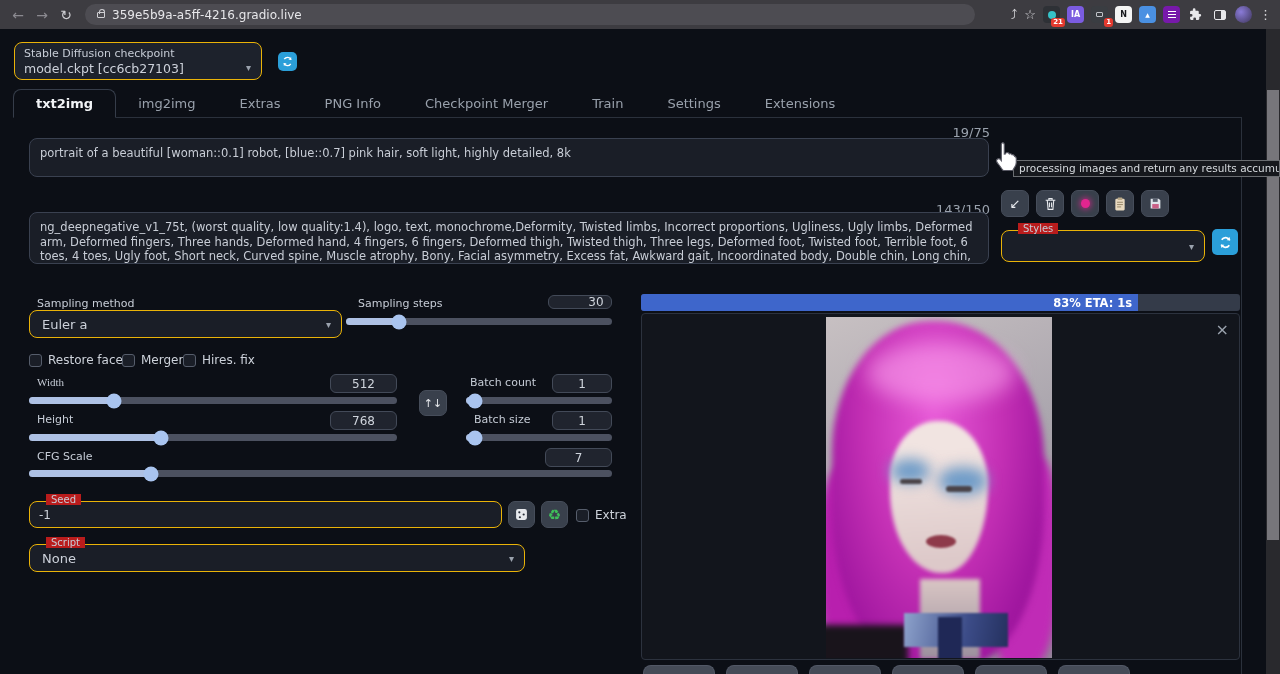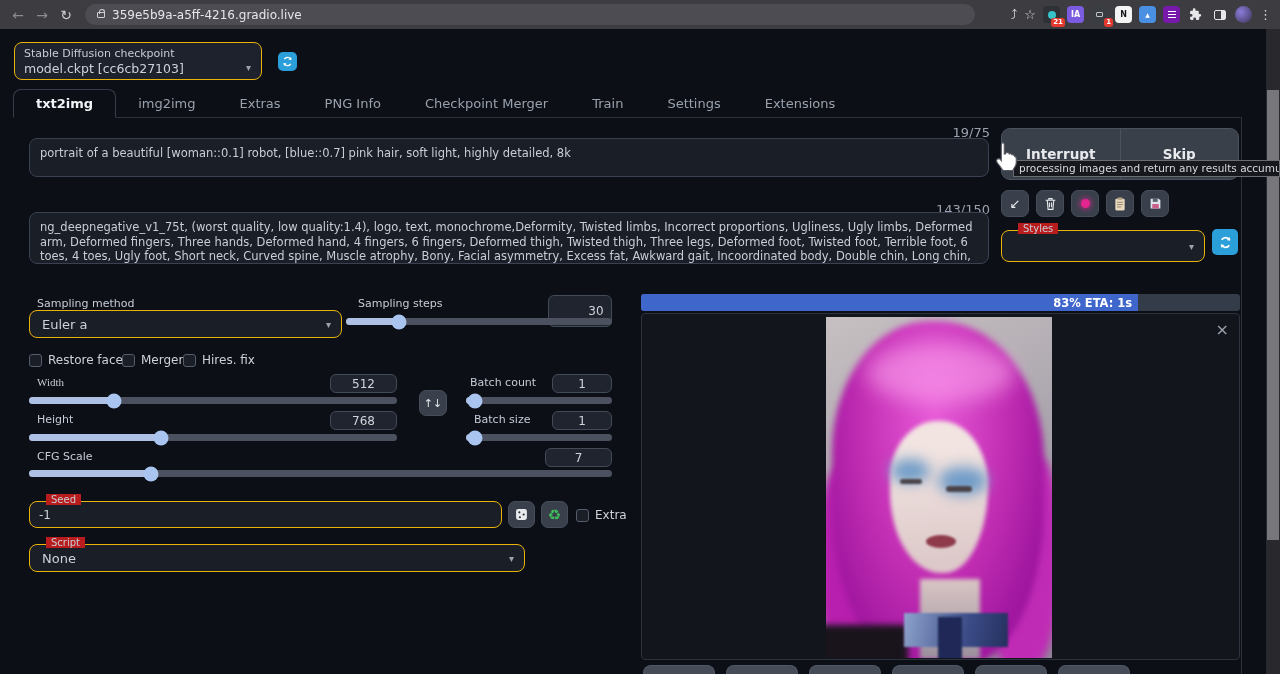--- a/index.html
+++ b/index.html
@@ -185,24 +185,20 @@
     <div class="tab">Extensions</div>
   </div>
   <div class="page-rborder"></div>
 
   <span class="counter" style="left:930px; top:125px; width:60px; text-align:right;">19/75</span>
   <div class="ta" style="top:138px; height:39px;">portrait of a beautiful [woman::0.1] robot, [blue::0.7] pink hair, soft light, highly detailed, 8k</div>
 
   <span class="counter" style="left:920px; top:202px; width:70px; text-align:right;">143/150</span>
   <div class="ta" style="top:212px; height:52px;">ng_deepnegative_v1_75t, (worst quality, low quality:1.4), logo, text, monochrome,Deformity, Twisted limbs, Incorrect proportions, Ugliness, Ugly limbs, Deformed arm, Deformed fingers, Three hands, Deformed hand, 4 fingers, 6 fingers, Deformed thigh, Twisted thigh, Three legs, Deformed foot, Twisted foot, Terrible foot, 6 toes, 4 toes, Ugly foot, Short neck, Curved spine, Muscle atrophy, Bony, Facial asymmetry, Excess fat, Awkward gait, Incoordinated body, Double chin, Long chin, Elongated physique, Short stature, Sagging breasts, Obese physique, Emaciated,</div>
 
-  <div class="genbox">
-    <div class="genhalf">Interrupt</div>
-    <div class="genhalf">Skip</div>
-  </div>
   <div class="tooltip">processing images and return any results accumulated so far.</div>
   <div class="cursor">
     <svg width="28" height="32" viewBox="0 0 24 28">
       <path d="M8.6 2.2c1 0 1.9.8 1.9 1.9v8.2l1-.1c.3-.9 1.2-1.4 2-1.2.7.1 1.2.6 1.4 1.2.8-.5 1.9-.2 2.4.7.9-.3 2 .3 2.2 1.4.5.1 1.5.5 1.5 1.9v3.4c0 3-1.9 4.5-2.5 6.1-.2.6-.8 1-1.4 1h-6.9c-.6 0-1.2-.3-1.5-.9-1-1.8-3.3-4.5-4.5-6.2-.8-1.1-.6-2.2.2-2.8.9-.7 2.1-.4 2.8.4l.7.9V4.1c0-1.1.7-1.9 1.7-1.9z" fill="#ffffff" stroke="#585863" stroke-width="1"></path>
     </svg>
   </div>
 
   <div class="iconbtn" style="left:1001px; top:190px;">
     <span>↙</span>
   </div>
@@ -240,21 +236,21 @@
       </svg>
   </div>
 
   <div class="field" style="left:29px; top:310px; width:313px; height:28px;">
     <span class="selval">Euler a</span>
     <span class="chev">▾</span>
   </div>
   <span class="blk-label" style="left:37px; top:297px;">Sampling method</span>
 
   <span class="blk-label" style="left:358px; top:297px;">Sampling steps</span>
-  <div class="numbox" style="left:548px; top:295px; width:64px; height:32px;padding-left:32px;">30</div>
+  <div class="numbox" style="left:548px; top:295px; width:64px; height:14px;padding-left:32px;">30</div>
   <div class="slider" style="left:346px; top:318px; width:266px;">
     <div class="fill" style="width:20%"></div>
       <div class="thumb" style="left:20%"></div>
   </div>
 
   <div style="position:absolute; left:29px; top:353px; display:flex; align-items:center; gap:6px;">
     <span class="ckbox"></span>
     <span class="cklabel">Restore faces</span>
   </div>
   <div style="position:absolute; left:122px; top:353px; display:flex; align-items:center; gap:6px;">

